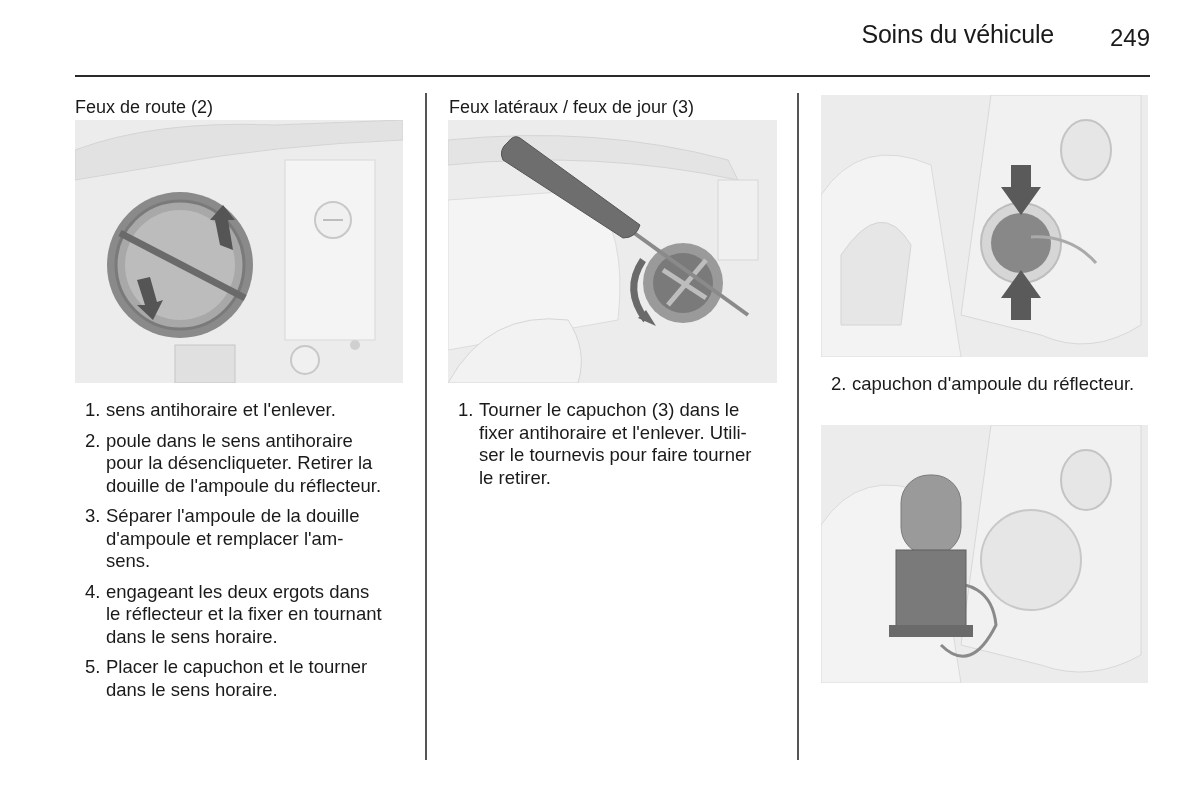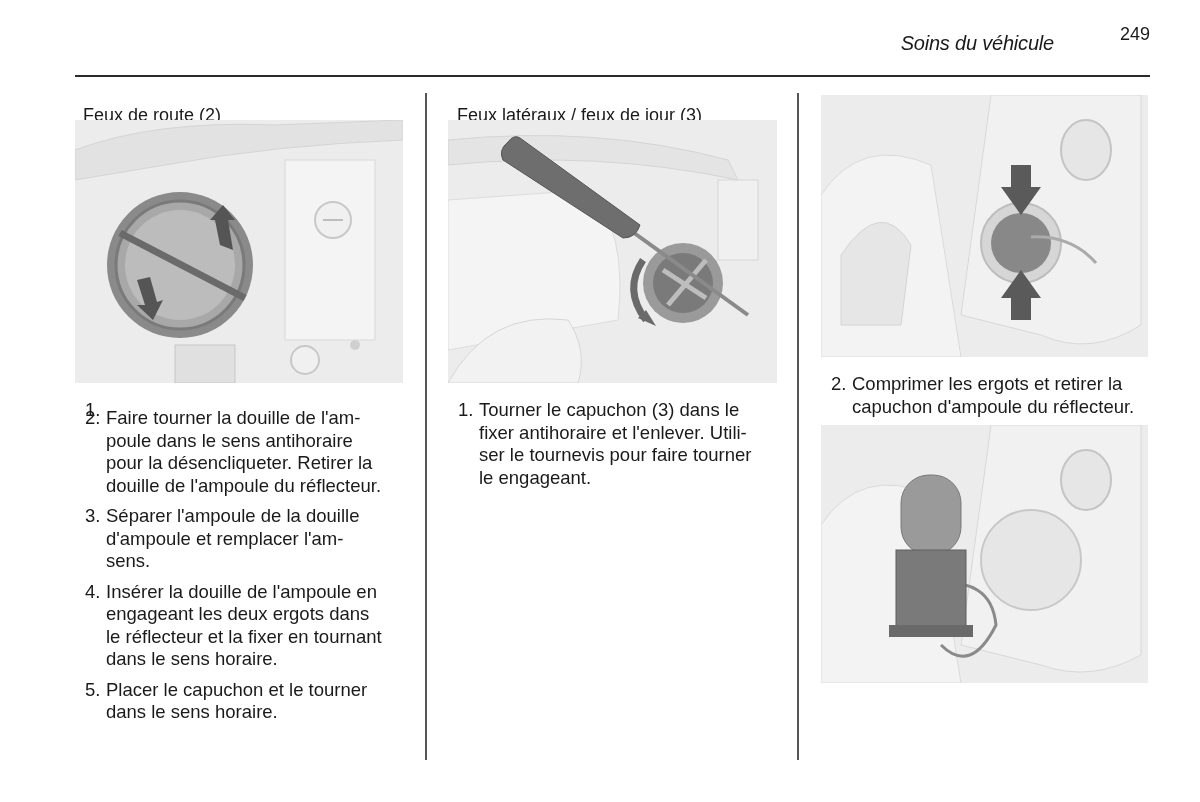--- a/index.html
+++ b/index.html
@@ -1,23 +1,23 @@
 <!DOCTYPE html>
 <html><head>
   <meta charset="utf-8">
   <style>
     html, body { margin: 0; padding: 0; background: #ffffff; }
     body { width: 1200px; height: 802px; position: relative; overflow: hidden;
            font-family: "Liberation Sans", sans-serif; color: #1a1a1a; }
     .page-header { position: absolute; left: 75px; top: 0; width: 1075px; height: 76px; }
-    .page-header .title { position: absolute; right: 96px; top: 32px; font-size: 20px; letter-spacing: -0.2px; font-style: italic; }
-    .page-header .page-num { position: absolute; right: 0; top: 24px; font-size: 18px; }
+    .page-header .title { position: absolute; right: 96px; top: 20px; font-size: 25px; letter-spacing: -0.2px; }
+    .page-header .page-num { position: absolute; right: 0; top: 24px; font-size: 24px; }
     .header-rule { position: absolute; left: 75px; top: 75px; width: 1075px; height: 2px; background: #2a2a2a; }
     .col-divider { position: absolute; width: 2px; background: #555; }
-    .section-heading { position: absolute; font-size: 18px; font-weight: normal; margin: 8px; white-space: nowrap; }
+    .section-heading { position: absolute; font-size: 18px; font-weight: normal; margin: 0; white-space: nowrap; }
     .figure { position: absolute; background: #ececec; overflow: hidden; }
     .figure svg { display: block; width: 100%; height: 100%; }
     ol.steps { position: absolute; margin: 0; padding: 0; list-style: none; font-size: 18.5px; line-height: 22.5px; }
     ol.steps li { position: relative; padding-left: 31px; margin-bottom: 8px; }
     ol.steps li .num { position: absolute; left: 10px; top: 0; }
     ol.steps li .line { display: block; white-space: nowrap; }
   </style>
 </head>
 <body>
 
@@ -45,37 +45,36 @@
     <circle cx="105" cy="145" r="64" fill="#a8a8a8" stroke="#7a7a7a" stroke-width="3"></circle>
     <circle cx="105" cy="145" r="55" fill="#bcbcbc"></circle>
     <line x1="45" y1="113" x2="170" y2="178" stroke="#6a6a6a" stroke-width="7"></line>
     <path d="M145 125 L140 100 L135 100 L148 85 L160 100 L153 100 L158 130Z" fill="#555"></path>
     <path d="M62 160 L70 185 L62 185 L78 200 L88 180 L82 182 L75 157Z" fill="#555"></path>
   </svg>
 </div>
 <ol class="steps" style="left:75px; top:399px; width:340px;">
   <li>
     <span class="num">1.</span>
+    <span class="line">sens antihoraire et l'enlever.</span>
   </li>
   <li>
     <span class="num">2.</span>
-    <span class="line">Faire tourner la douille de l'am-</span>
     <span class="line">poule dans le sens antihoraire</span>
     <span class="line">pour la désencliqueter. Retirer la</span>
     <span class="line">douille de l'ampoule du réflecteur.</span>
   </li>
   <li>
     <span class="num">3.</span>
     <span class="line">Séparer l'ampoule de la douille</span>
     <span class="line">d'ampoule et remplacer l'am-</span>
     <span class="line">sens.</span>
   </li>
   <li>
     <span class="num">4.</span>
-    <span class="line">Insérer la douille de l'ampoule en</span>
     <span class="line">engageant les deux ergots dans</span>
     <span class="line">le réflecteur et la fixer en tournant</span>
     <span class="line">dans le sens horaire.</span>
   </li>
   <li>
     <span class="num">5.</span>
     <span class="line">Placer le capuchon et le tourner</span>
     <span class="line">dans le sens horaire.</span>
   </li>
 </ol>
@@ -97,42 +96,41 @@
     <line x1="182" y1="110" x2="300" y2="195" stroke="#8a8a8a" stroke-width="4"></line>
     <path d="M60 22 Q50 30 55 40 L175 118 Q188 118 192 105 L72 18 Q66 14 60 22Z" fill="#6e6e6e" stroke="#555" stroke-width="1"></path>
   </svg>
 </div>
 <ol class="steps" style="left:448px; top:399px; width:340px;">
   <li>
     <span class="num">1.</span>
     <span class="line">Tourner le capuchon (3) dans le</span>
     <span class="line">fixer antihoraire et l'enlever. Utili-</span>
     <span class="line">ser le tournevis pour faire tourner</span>
-    <span class="line">le engageant.</span>
+    <span class="line">le retirer.</span>
   </li>
 </ol>
 
 <div class="figure" style="left:821px; top:95px; width:327px; height:262px;">
   <svg viewBox="0 0 327 262">
     <rect width="327" height="262" fill="#ececec"></rect>
     <path d="M0 100 Q40 40 110 70 L140 262 L0 262Z" fill="#f3f3f3" stroke="#dadada"></path>
     <path d="M20 160 Q60 100 90 150 L80 230 L20 230Z" fill="#e6e6e6" stroke="#d4d4d4"></path>
     <path d="M170 0 L320 0 L320 230 Q270 262 220 240 L140 220Z" fill="#f1f1f1" stroke="#d8d8d8"></path>
     <ellipse cx="265" cy="55" rx="25" ry="30" fill="#e6e6e6" stroke="#c4c4c4" stroke-width="2"></ellipse>
     <circle cx="200" cy="148" r="40" fill="#d6d6d6" stroke="#bdbdbd" stroke-width="2"></circle>
     <circle cx="200" cy="148" r="30" fill="#888"></circle>
     <path d="M210 142 Q250 140 275 168" fill="none" stroke="#aaa" stroke-width="3"></path>
     <path d="M190 70 L210 70 L210 92 L220 92 L200 120 L180 92 L190 92Z" fill="#5a5a5a"></path>
     <path d="M190 225 L210 225 L210 203 L220 203 L200 175 L180 203 L190 203Z" fill="#5a5a5a"></path>
   </svg>
 </div>
 <ol class="steps" style="left:821px; top:373px; width:340px;">
   <li>
     <span class="num">2.</span>
-    <span class="line">Comprimer les ergots et retirer la</span>
     <span class="line">capuchon d'ampoule du réflecteur.</span>
   </li>
 </ol>
 <div class="figure" style="left:821px; top:425px; width:327px; height:258px;">
   <svg viewBox="0 0 327 258">
     <rect width="327" height="258" fill="#ececec"></rect>
     <path d="M0 100 Q40 40 110 70 L140 258 L0 258Z" fill="#f3f3f3" stroke="#dadada"></path>
     <path d="M170 0 L320 0 L320 230 Q270 258 220 240 L140 220Z" fill="#f1f1f1" stroke="#d8d8d8"></path>
     <ellipse cx="265" cy="55" rx="25" ry="30" fill="#e6e6e6" stroke="#c4c4c4" stroke-width="2"></ellipse>
     <circle cx="210" cy="135" r="50" fill="#e6e6e6" stroke="#c8c8c8" stroke-width="2"></circle>

